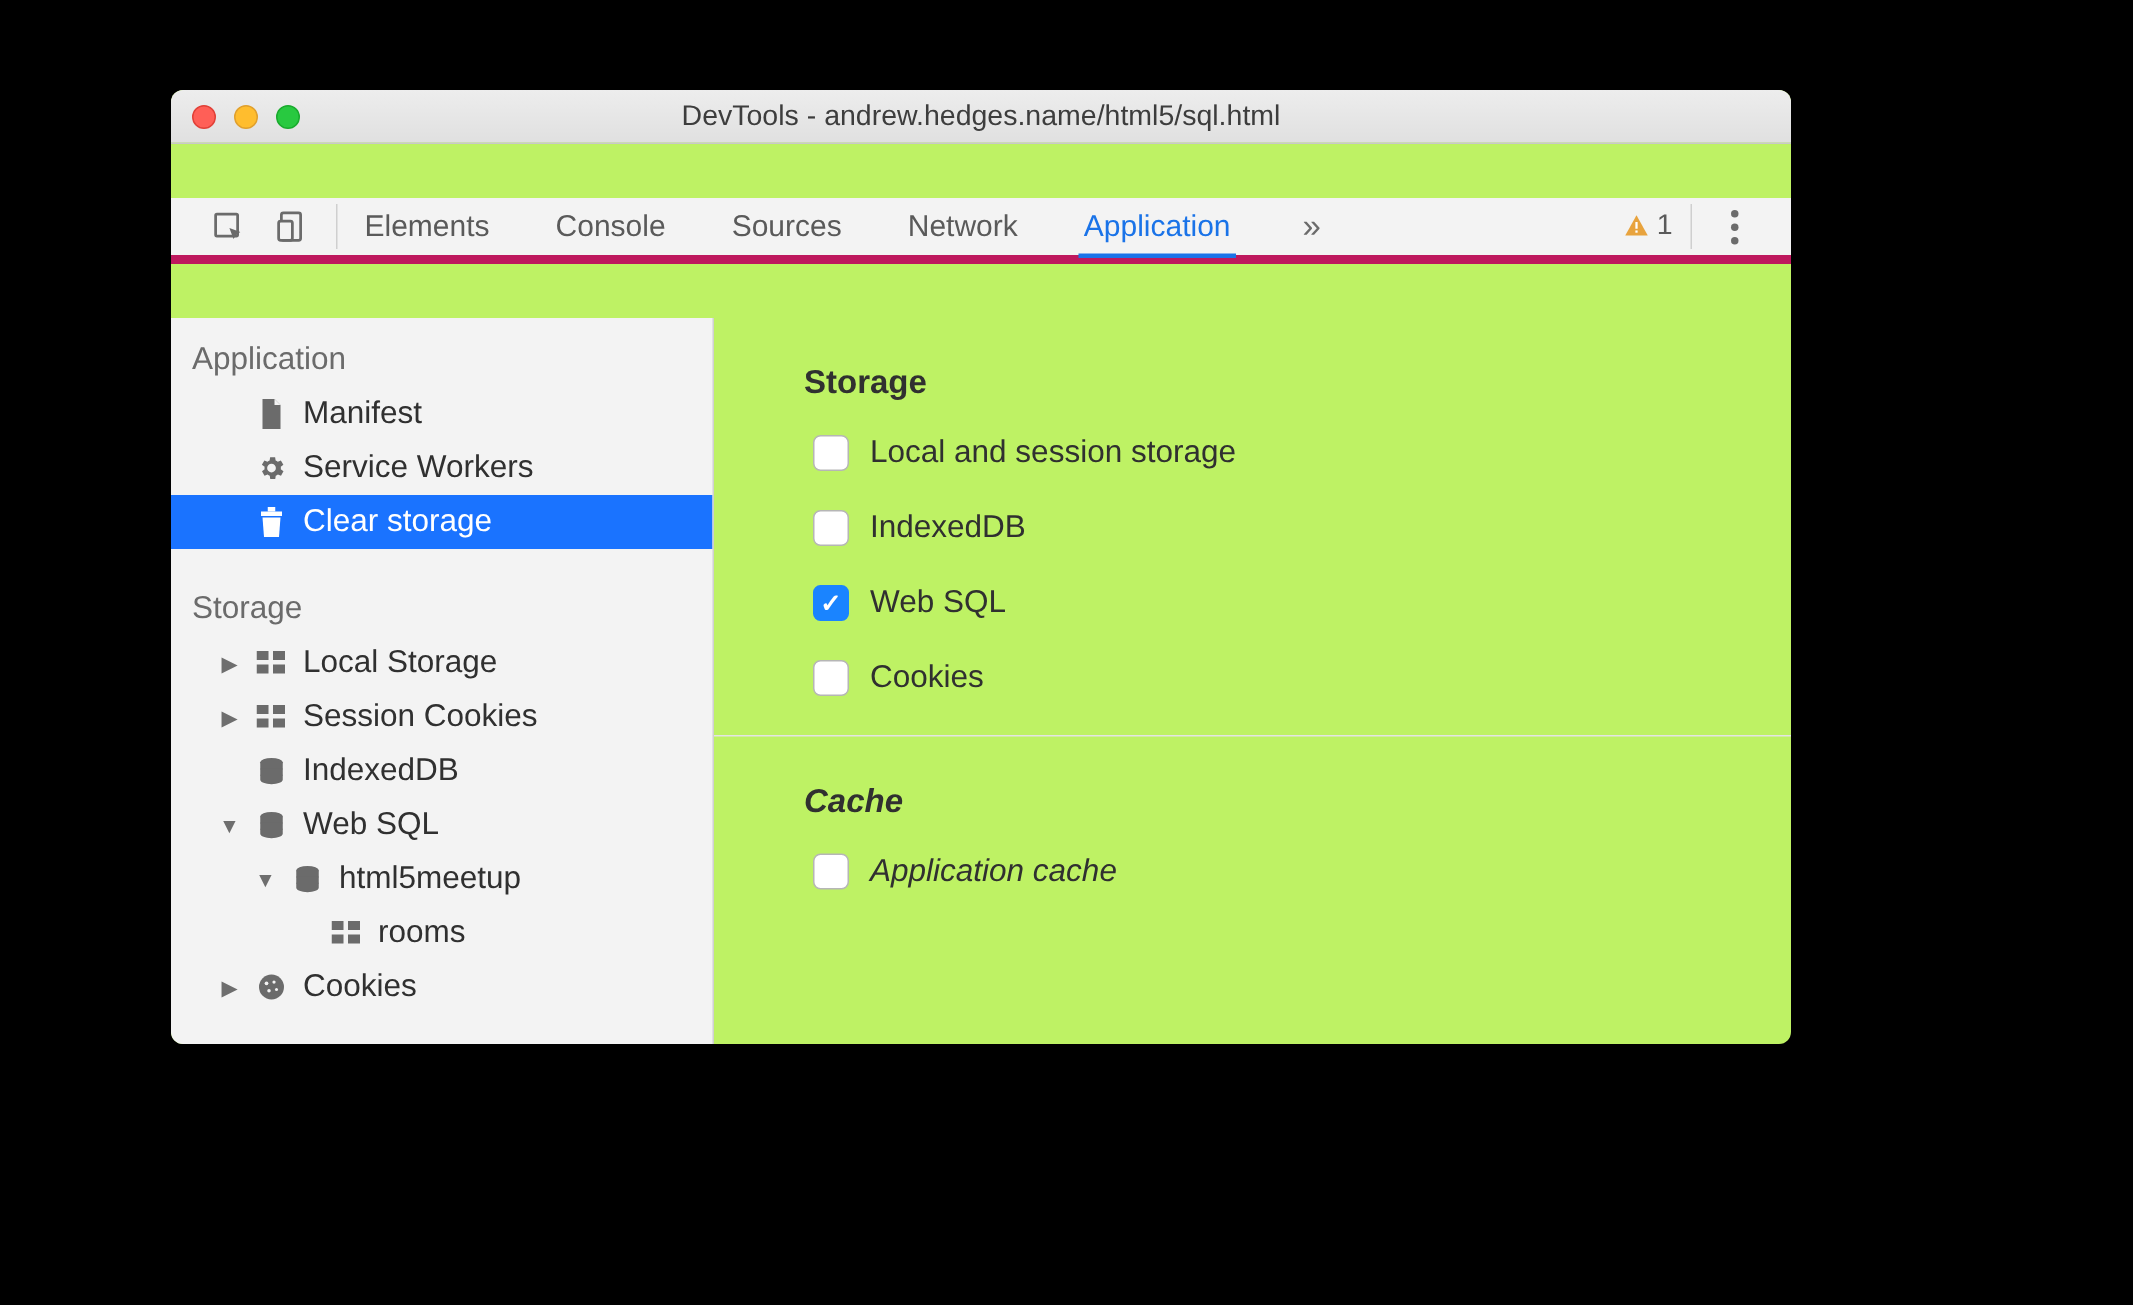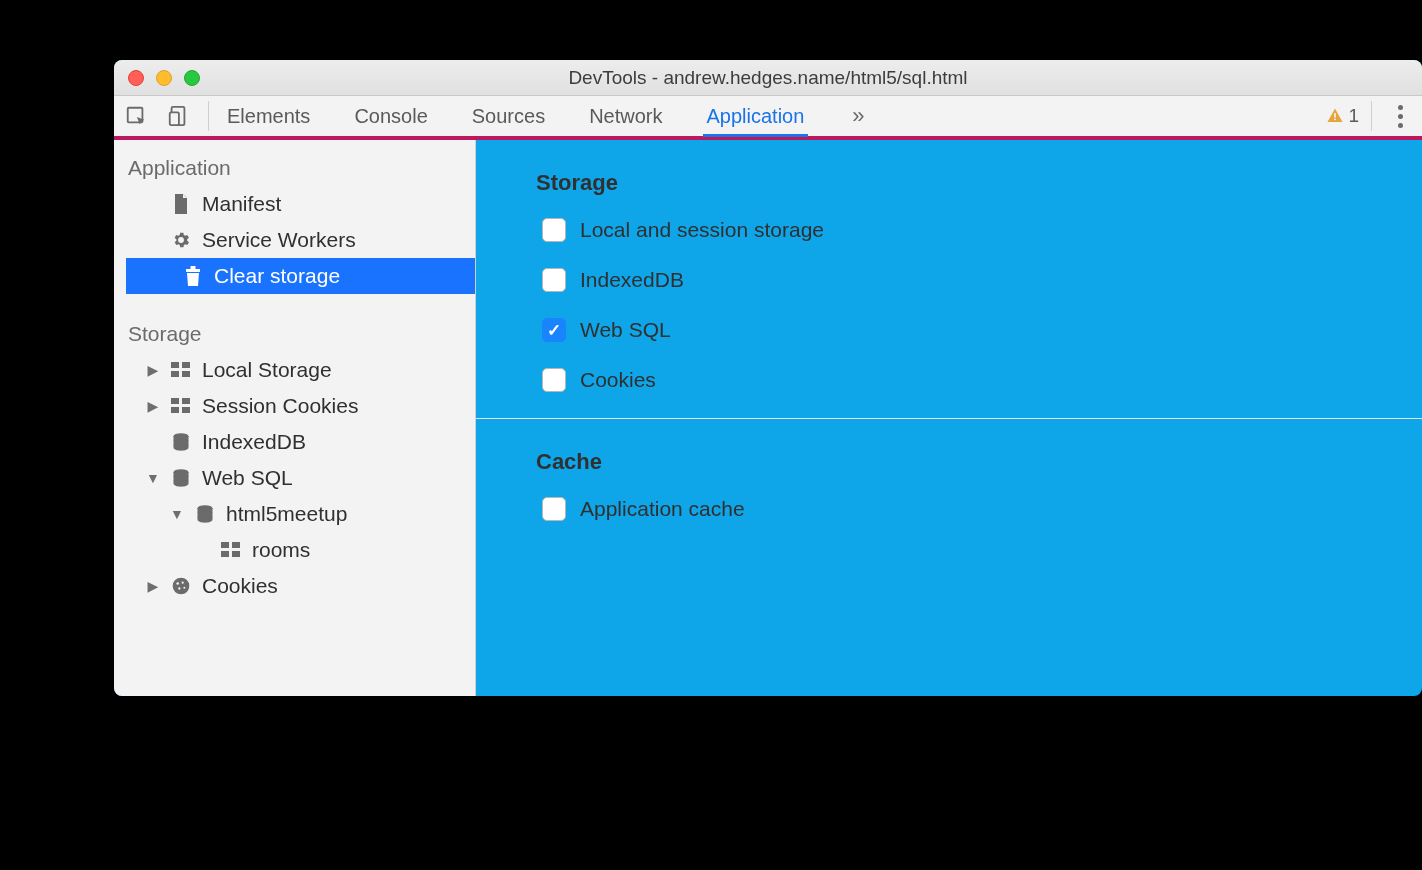--- a/index.html
+++ b/index.html
@@ -7,28 +7,29 @@
     background: #000;
     font-family: "Helvetica Neue", -apple-system, BlinkMacSystemFont, Arial, sans-serif;
     width: 1422px;
     height: 870px;
     position: relative;
   }
   .window {
     position: absolute;
     top: 60px;
     left: 114px;
-    width: 1308px;
+    width: 1080px;
     height: 636px;
-    background: #0ea5e9;
+    background: #bef264;
     border-radius: 8px;
     box-shadow: 0 20px 60px rgba(0,0,0,0.5);
     overflow: hidden;
     display: flex;
     flex-direction: column;
+    gap: 36px;
   }
   
   .titlebar {
     height: 36px;
     background: linear-gradient(#ededed, #e0e0e0);
     border-bottom: 1px solid #c9c9c9;
     display: flex;
     align-items: center;
     position: relative;
   }
@@ -38,24 +39,24 @@
   .tl.yellow { background: #ffbd2e; border: 1px solid #e0a02e; }
   .tl.green { background: #28c940; border: 1px solid #1aab2e; }
   .title {
     position: absolute; left: 0; right: 0; text-align: center;
     font-size: 19px; color: #3d3d3d; pointer-events: none;
   }
   
   .tabstrip {
     height: 44px;
     background: #f3f3f3;
-    border-bottom: 4px solid #be185d;
+    border-bottom: 6px solid #be185d;
     display: flex;
     align-items: center;
-    padding: 0 10px;
+    padding: 0 26px;
     gap: 0;
   }
   .tool-icon-box {
     display: flex; align-items: center; gap: 18px;
     padding-right: 18px; margin-right: 14px;
     border-right: 1px solid #cfcfcf;
     height: 30px;
   }
   .tool-icon { width: 24px; height: 24px; display:flex; align-items:center; justify-content:center; color:#6b6b6b; }
   .tabs { display: flex; gap: 36px; align-items: center; flex: 1; }
@@ -74,30 +75,30 @@
     overflow:auto; padding-top: 6px;
   }
   .section-head { font-size:21px; color:#6b6b6b; padding: 10px 14px 6px; }
   .tree-item {
     display:flex; align-items:center; gap:10px;
     padding: 6px 10px 6px 32px; font-size:21px; color:#303030;
   }
   .tree-item .arrow { width:14px; color:#6e6e6e; font-size:14px; text-align:center; }
   .tree-item .arrow.blank { visibility:hidden; }
   .tree-item .ico { width:22px; height:22px; display:flex; align-items:center; justify-content:center; color:#6b6b6b; }
-  .tree-item.selected { background:#1a73ff; color:#fff;margin-left:12px; }
+  .tree-item.selected { background:#1a73ff; color:#fff; }
   .tree-item.selected .ico, .tree-item.selected .arrow { color:#fff; }
   .tree-item.depth1 { padding-left: 32px; }
   .tree-item.depth2 { padding-left: 56px; }
   .tree-item.depth3 { padding-left: 82px; }
   .divider { height: 18px; }
   
   .main { flex:1; overflow:auto; }
   .panel-section { padding: 30px 60px 20px; border-bottom:1px solid #e4e4e4; }
-  .panel-section:last-child { border-bottom:none; }
+  .panel-section:last-child { border-bottom:none;font-style:italic; }
   .panel-head { font-size:22px; font-weight:600; color:#303030; margin-bottom: 22px; }
   .check-row { display:flex; align-items:center; gap:14px; margin: 0 0 26px 6px; font-size:21px; color:#303030; }
   .check-row:last-child { margin-bottom: 6px; }
   .chk {
     width:24px; height:24px; border:1px solid #b6b6b6; border-radius:5px; background:#fff;
     display:flex; align-items:center; justify-content:center;
   }
   .chk.checked { background:#1a84ff; border-color:#1a84ff; color:#fff; }
   .chk.checked::after { content:"✓"; font-size:17px; font-weight:700; }
   

